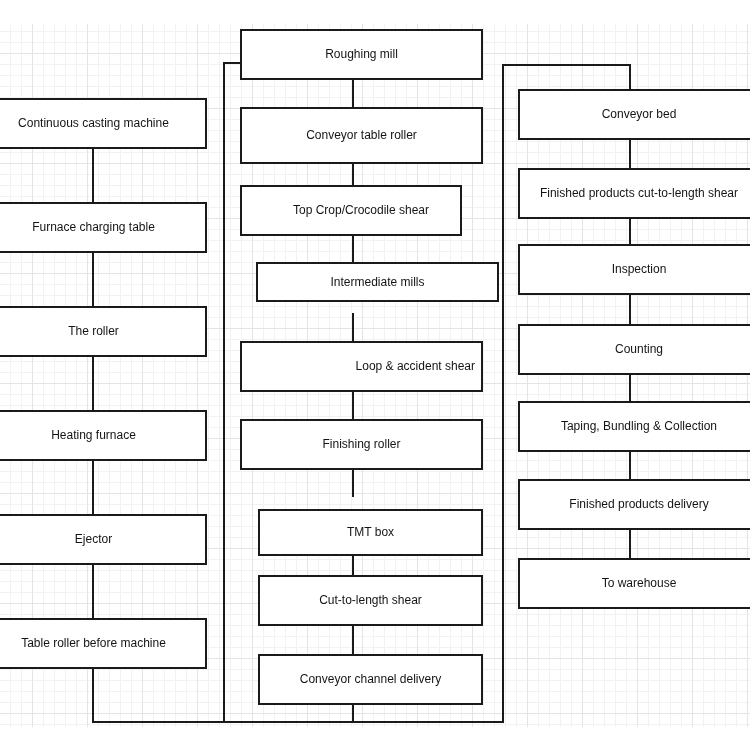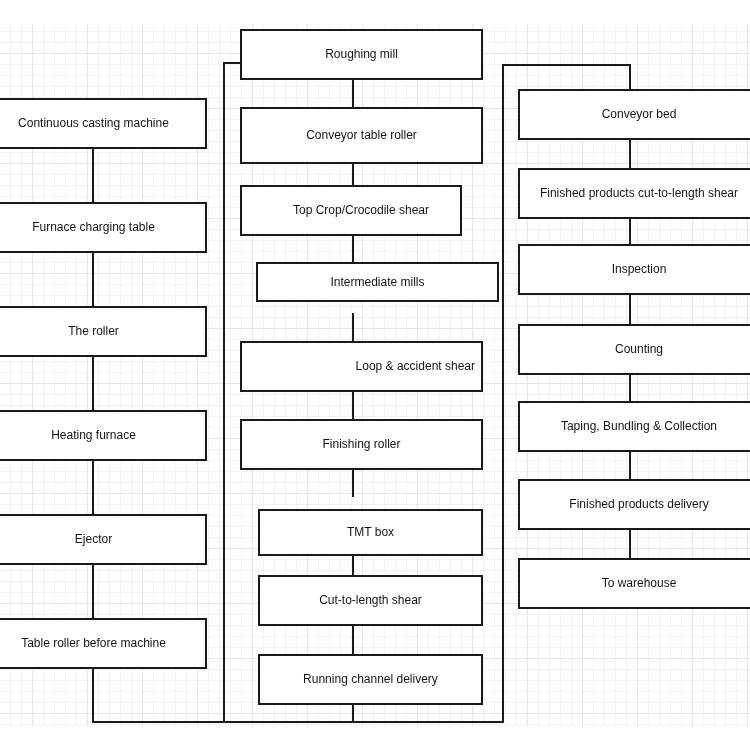--- a/index.html
+++ b/index.html
@@ -101,21 +101,21 @@
       <div class="node" style="left: 240px; top: 419px; width: 243px; height: 51px;">
         <span>Finishing roller</span>
       </div>
       <div class="node" style="left: 258px; top: 497px; width: 225px; height: 47px; margin-top: 12px;">
         <span>TMT box</span>
       </div>
       <div class="node" style="left: 258px; top: 575px; width: 225px; height: 51px;">
         <span>Cut-to-length shear</span>
       </div>
       <div class="node" style="left: 258px; top: 654px; width: 225px; height: 51px;">
-        <span>Running channel delivery</span>
+        <span>Conveyor channel delivery</span>
       </div>
       <div class="node" style="left: 518px; top: 89px; width: 242px; height: 51px;">
         <span>Conveyor bed</span>
       </div>
       <div class="node" style="left: 518px; top: 168px; width: 242px; height: 51px;">
         <span>Finished products cut-to-length shear</span>
       </div>
       <div class="node" style="left: 518px; top: 244px; width: 242px; height: 51px;">
         <span>Inspection</span>
       </div>

